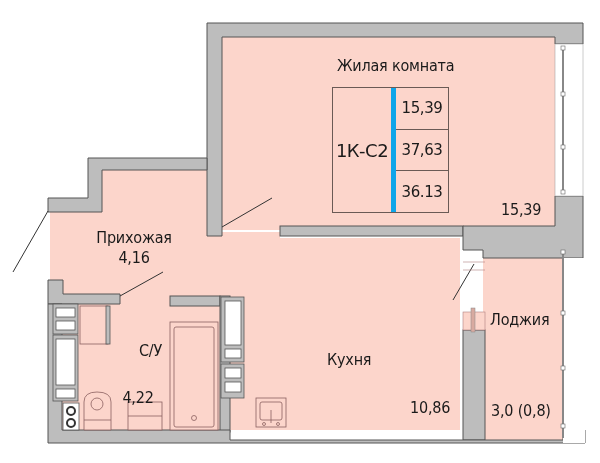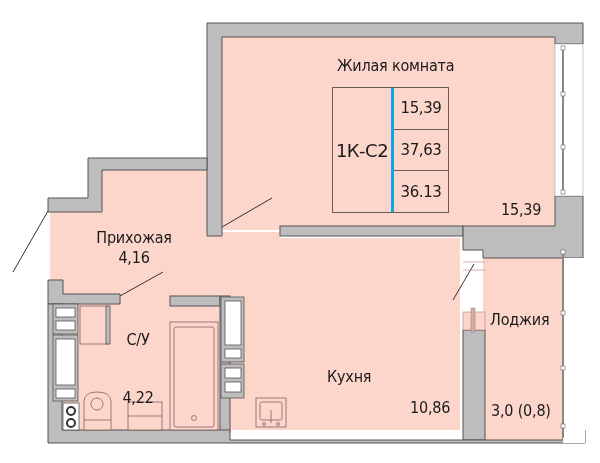--- a/index.html
+++ b/index.html
@@ -1,21 +1,21 @@
 <!DOCTYPE html>
 <html><head>
   <meta charset="utf-8">
   <style>
     html, body { margin: 0; padding: 0; background: #ffffff; }
     body { width: 600px; height: 463px; position: relative; overflow: hidden; font-family: "DejaVu Sans", sans-serif; }
     #plan { position: absolute; left: 0; top: 0; width: 600px; height: 463px; }
     .lbl { position: absolute; color: #1a1a1a; font-family: "DejaVu Sans Condensed", "DejaVu Sans", sans-serif; font-size: 16px; line-height: 18px; white-space: nowrap; letter-spacing: -0.2px; }
     .lbl.center { text-align: center; }
     .info-box { position: absolute; left: 332px; top: 87px; width: 117px; height: 126px; border: 1px solid #6a5a55; box-sizing: border-box; display: flex; }
-    .info-code { width: 58px; border-right: 3px solid #0ea5e9; display: flex; align-items: center; justify-content: center; font-size: 18px; color: #1a1a1a; font-family: "DejaVu Sans", sans-serif; letter-spacing: -0.5px; }
+    .info-code { width: 58px; border-right: 5px solid #0ea5e9; display: flex; align-items: center; justify-content: center; font-size: 18px; color: #1a1a1a; font-family: "DejaVu Sans", sans-serif; letter-spacing: -0.5px; }
     .info-vals { flex: 1; display: flex; flex-direction: column; }
     .info-cell { flex: 1; display: flex; align-items: center; justify-content: center; font-size: 15px; color: #1a1a1a; border-bottom: 1px solid #6a5a55; font-family: "DejaVu Sans", sans-serif; letter-spacing: -0.4px; }
     .info-cell:last-child { border-bottom: none; }
   </style>
 </head>
 <body>
 
 <svg id="plan" viewBox="0 0 600 463" xmlns="http://www.w3.org/2000/svg">
 
   <g fill="#fcd5cb">
@@ -128,20 +128,20 @@
     <div class="info-cell">36.13</div>
   </div>
 </div>
 
 <div class="lbl" style="left:337px; top:49px;margin-top:8px;">Жилая комната</div>
 <div class="lbl" style="left:501px; top:201px;">15,39</div>
 
 <div class="lbl center" style="left:86px; top:229px; width:96px;">Прихожая</div>
 <div class="lbl center" style="left:86px; top:249px; width:96px;">4,16</div>
 
-<div class="lbl center" style="left:114px; top:331px; width:48px;">С/У</div>
+<div class="lbl center" style="left:114px; top:342px; width:48px;text-align:right;">С/У</div>
 <div class="lbl center" style="left:114px; top:361px; width:48px;margin-top:28px;">4,22</div>
 
-<div class="lbl" style="left:327px; top:351px;margin-top:17px;">Кухня</div>
+<div class="lbl" style="left:327px; top:351px;">Кухня</div>
 <div class="lbl" style="left:410px; top:399px;">10,86</div>
 
 <div class="lbl" style="left:490px; top:311px;text-align:right;">Лоджия</div>
 <div class="lbl" style="left:491px; top:402px;">3,0 (0,8)</div>
 
 </body></html>

